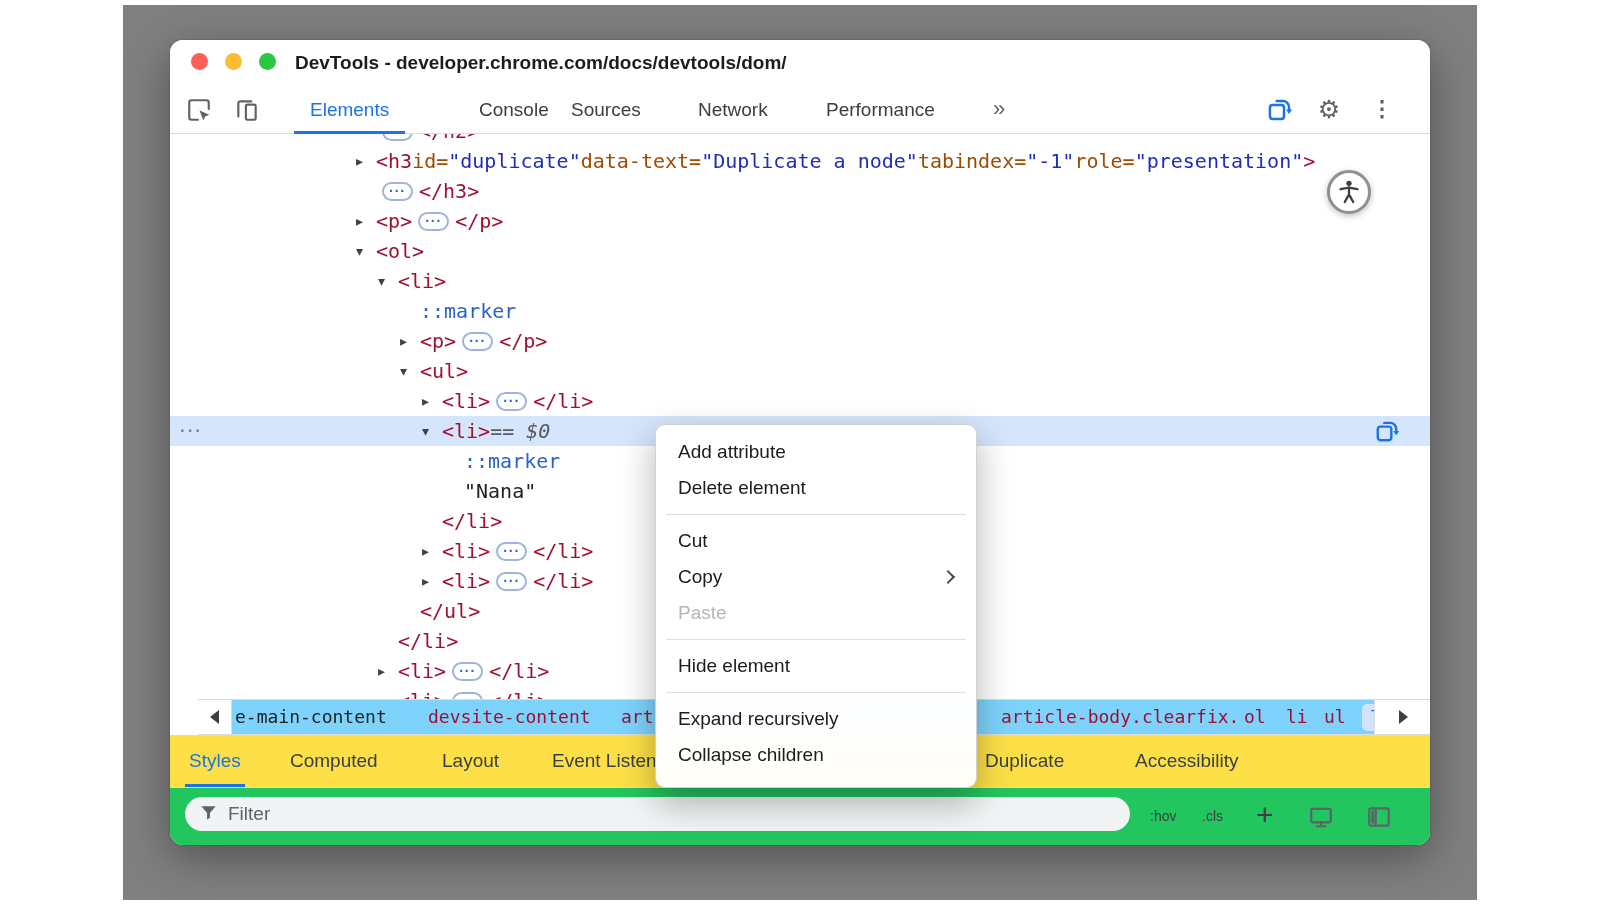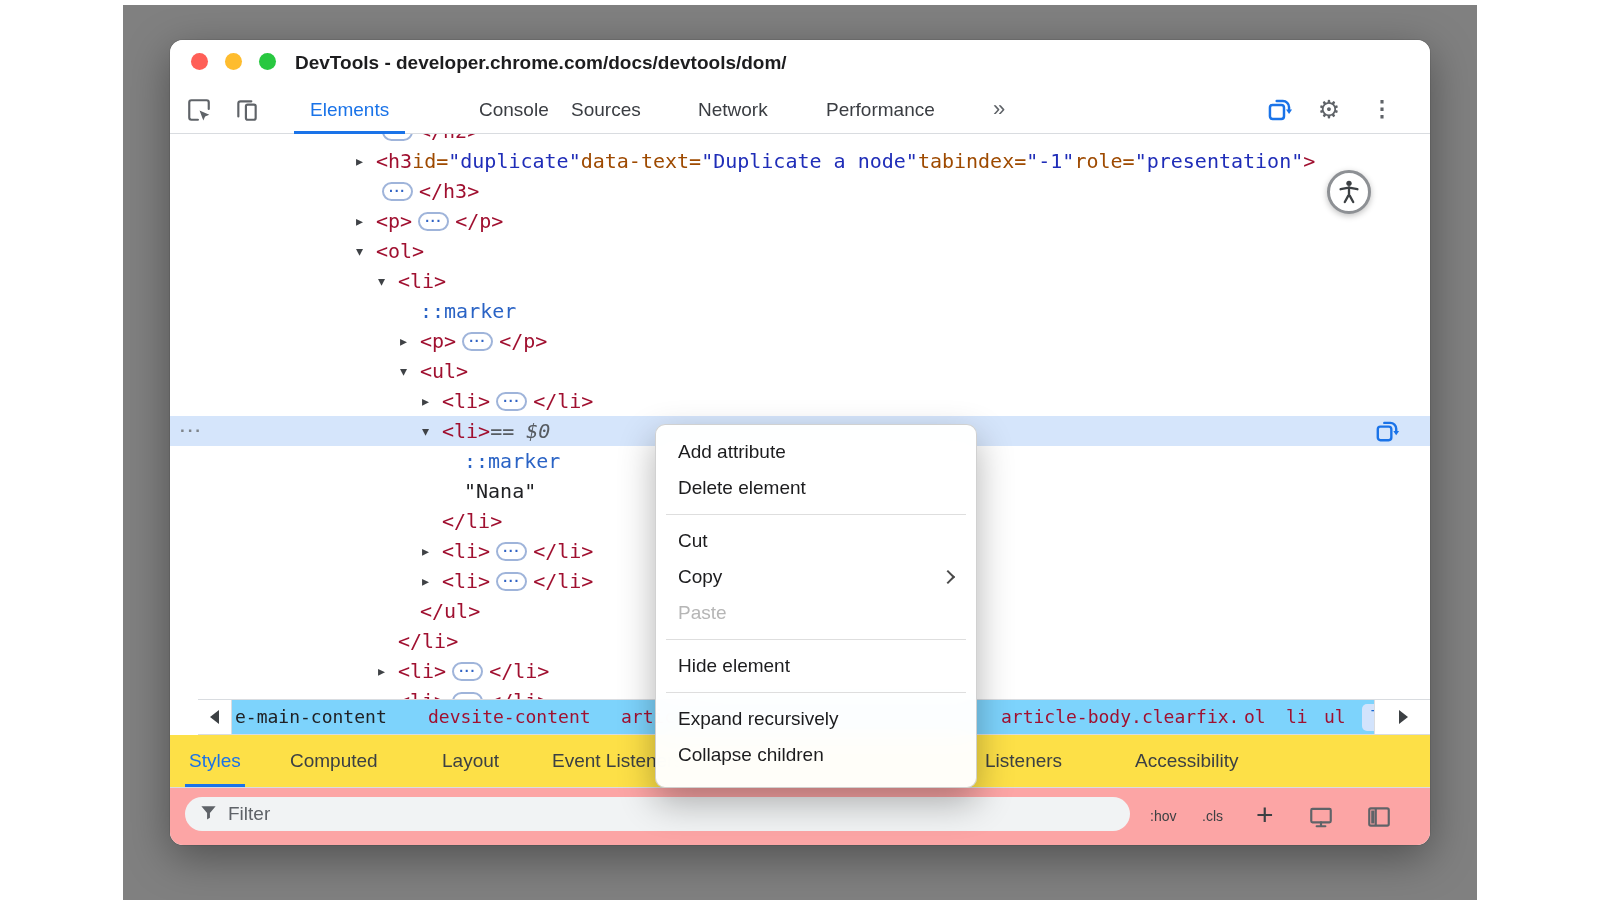--- a/index.html
+++ b/index.html
@@ -76,21 +76,21 @@
 
   
   .ptabs { position: absolute; left: 0; top: 695px; right: 0; height: 52px; background: #fde047; }
   .ptab { position: absolute; top: 0; height: 52px; line-height: 52px; font-size: 19px; color: #3c4043; }
   .ptab.sel { color: var(--c-accent_blue, #1a73e8); font-weight: 500; }
   .ptab.sel::after { content: ""; position: absolute; left: -4px; right: -4px; bottom: 0; height: 3px; background: var(--c-accent_blue, #1a73e8); }
   .ptab-0 { left: 19px; } .ptab-1 { left: 120px; } .ptab-2 { left: 272px; } .ptab-3 { left: 382px; }
   .ptab-4 { left: 815px; } .ptab-5 { left: 965px; }
 
   
-  .stylesbar { position: absolute; left: 0; top: 747px; right: 0; height: 58px; background: #fca5a5; border-top: 1px solid #d9dce0; text-align: center; }
+  .stylesbar { position: absolute; left: 0; top: 747px; right: 0; height: 58px; background: #22c55e; border-top: 1px solid #d9dce0; text-align: center; }
   .filter { position: absolute; left: 15px; top: 9px; width: 945px; height: 34px; background: #f1f3f4;
             border-radius: 17px; display: flex; align-items: center; padding-left: 14px; gap: 10px; }
   .flabel { color: #5f6368; font-size: 19px; }
   .sright { position: absolute; top: 0; line-height: 57px; font-size: 14px; color: #3c4043; }
   .hovlbl { left: 980px; } .clslbl { left: 1032px; }
   .pluslbl { left: 1086px; font-size: 30px; font-weight: 400; line-height: 54px; color: #3c4043; }
   .icn-mon { position: absolute; left: 1138px; top: 16px; width: 26px; height: 26px; }
   .icn-dock { position: absolute; left: 1196px; top: 16px; width: 26px; height: 26px; }
 
   
@@ -282,21 +282,21 @@
       <span class="cnav right">
           <i class="tri-r"></i>
         </span>
     </div>
 
     <div class="ptabs">
         <span class="ptab ptab-0 sel">Styles</span>
         <span class="ptab ptab-1">Computed</span>
         <span class="ptab ptab-2">Layout</span>
         <span class="ptab ptab-3">Event Listeners</span>
-        <span class="ptab ptab-4">Listeners</span>
+        <span class="ptab ptab-4">Duplicate</span>
         <span class="ptab ptab-5">Accessibility</span>
       </div>
 
     <div class="stylesbar">
       <div class="filter">
         <span>
           <svg width="19" height="19" viewBox="0 0 20 20" fill="#5f6368">
               <path d="M2.5 3.5 h15 l-6 7 v5 l-3 1.8 v-6.8 z"></path>
             </svg>
         </span>

